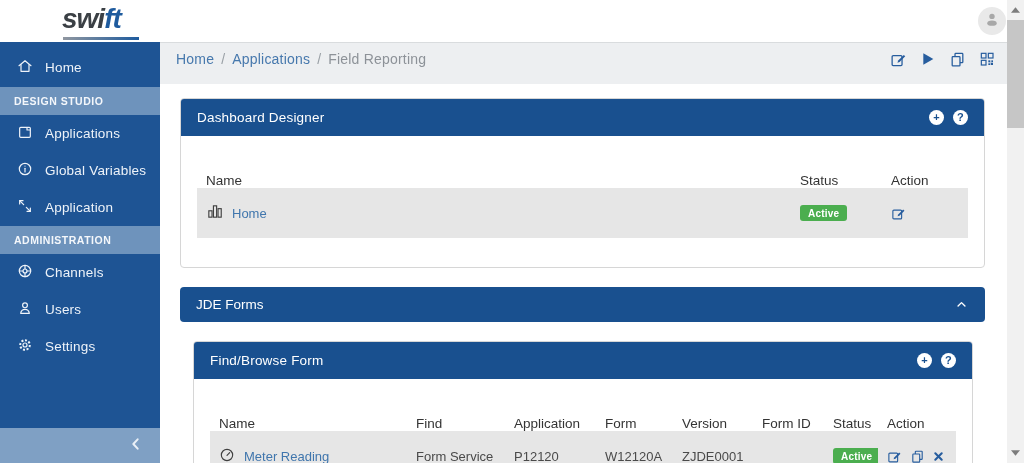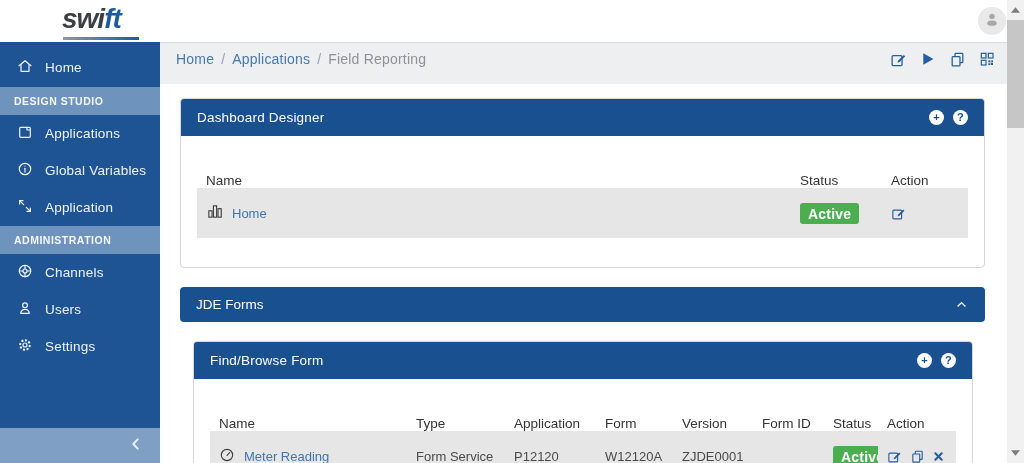--- a/index.html
+++ b/index.html
@@ -46,21 +46,21 @@
   .header-icons { margin-left:auto; display:flex; gap:9px; align-items:center; }
   .circle-ic { width:15px; height:15px; border-radius:50%; background:#fff; color:#19508f;
                font-size:11px; font-weight:bold; display:flex; align-items:center; justify-content:center;
                cursor:pointer; line-height:1; }
   .card-body { padding:0 16px; }
   .thead { display:flex; align-items:flex-end; height:52px; font-size:13.5px; color:#343434; }
   .trow  { display:flex; align-items:center; height:50px; background:#e6e6e6; font-size:13px; color:#4a4a4a; }
   .cell { padding-left:9px; display:flex; align-items:center; gap:9px; overflow:hidden; white-space:nowrap; }
   .tlink { color:#4076ad; cursor:pointer; }
   .badge { display:inline-block; padding:3px 8px 2px; border-radius:3px; background:#4bae4f; color:#fff;
-           font-size:14px; font-weight:bold; letter-spacing:.2px;text-align:right; }
+           font-size:10px; font-weight:bold; letter-spacing:.2px;text-align:right; }
   .act-ic { color:#275d9e; cursor:pointer; display:flex; align-items:center; }
 
   .card.dd { left:20px; top:14px; width:805px; height:170px; }
   .dd .col-name   { flex:1; }
   .dd .col-status { width:91px; }
   .dd .col-action { width:86px; }
 
   .jde-bar { position:absolute; left:20px; top:203px; width:805px; height:35px; background:#19508f;
              border-radius:4px; color:#fff; display:flex; align-items:center; padding:8px 16px;
              font-size:13.5px; cursor:pointer; }
@@ -271,21 +271,21 @@
       <header class="card-header">
         <span>Find/Browse Form</span>
         <span class="header-icons">
           <span class="circle-ic">+</span>
           <span class="circle-ic">?</span>
         </span>
       </header>
       <div class="card-body">
         <div class="thead">
           <div class="cell c1">Name</div>
-          <div class="cell c2">Type</div>
+          <div class="cell c2">Find</div>
           <div class="cell c3">Application</div>
           <div class="cell c4">Form</div>
           <div class="cell c5">Version</div>
           <div class="cell c6">Form ID</div>
           <div class="cell c7">Status</div>
           <div class="cell c8">Action</div>
         </div>
         <div class="trow">
           <div class="cell c1">
             <span>

